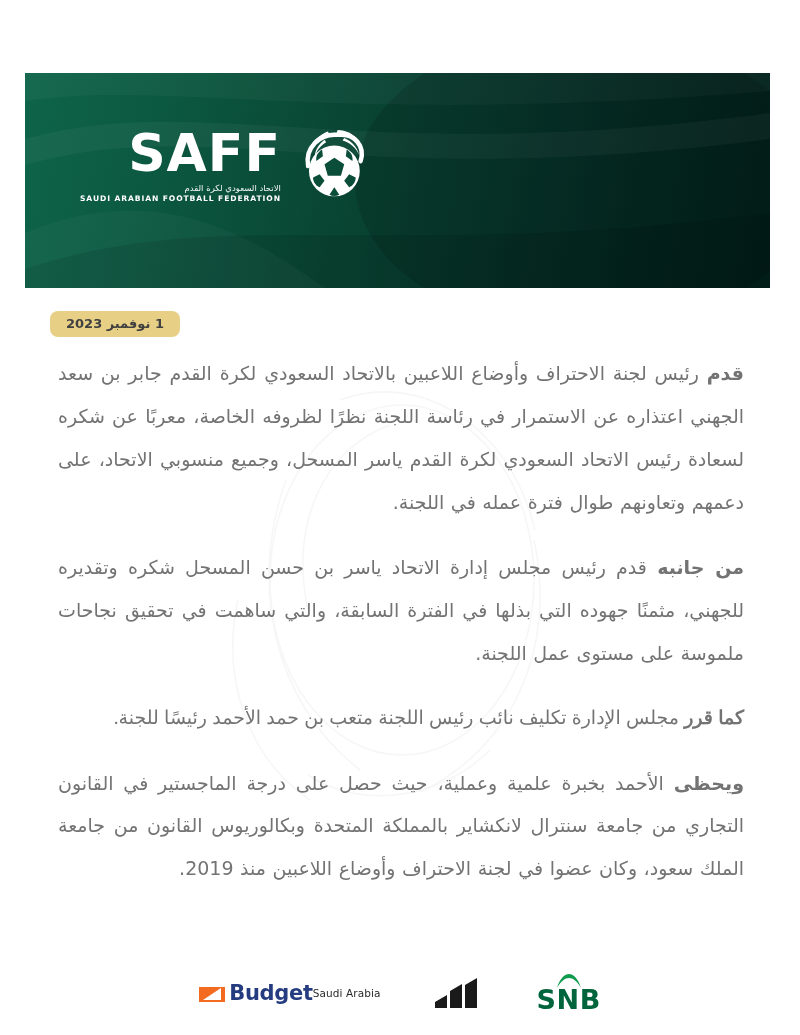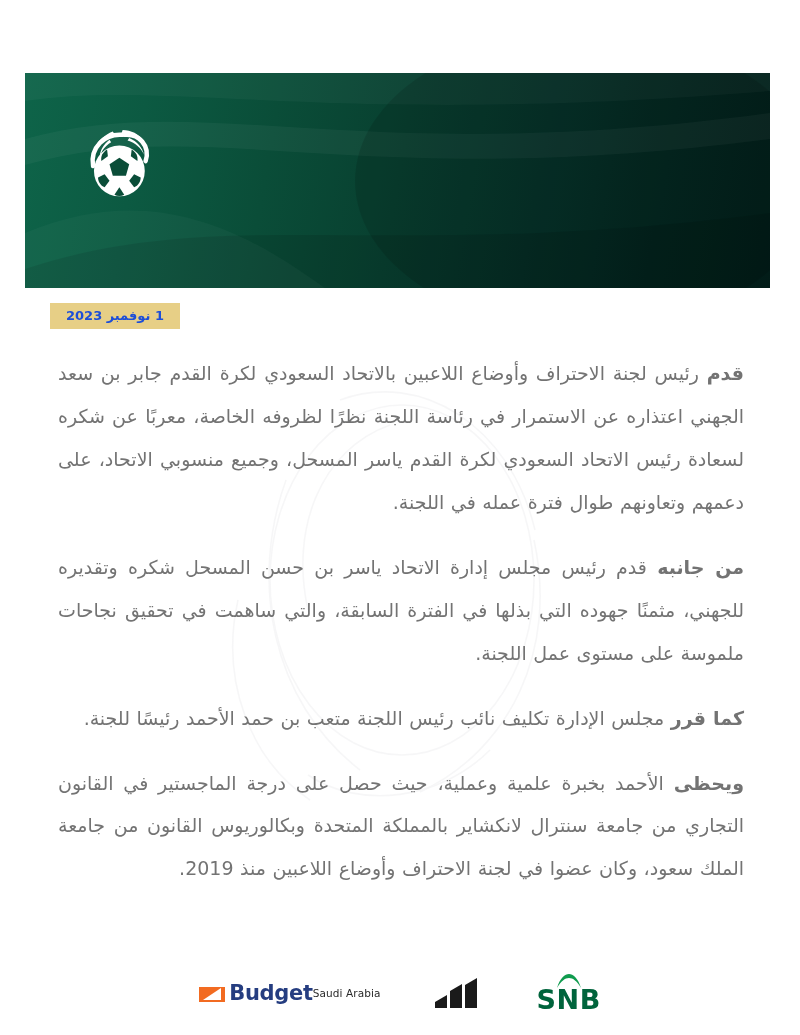--- a/index.html
+++ b/index.html
@@ -112,28 +112,29 @@
     font-size: 40px;
     font-weight: 500;
     line-height: 1.1;
     margin-top: 2px;
   }
 
   
   .date-badge {
     position: absolute;
     left: 50px;
-    top: 303px;
+    top: 311px;
     background: #e7cf86;
-    color: #1d4ed8;
+    color: #404040;
     font-size: 13px;
     font-weight: 700;
     padding: 5px 16px 6px 16px;
     z-index: 4;
     letter-spacing: 0;
+    border-radius: 8px;
   }
 
   
   .article {
     position: absolute;
     left: 58px;
     top: 352px;
     width: 686px;
     z-index: 2;
   }
@@ -141,20 +142,21 @@
     font-size: 19px;
     line-height: 2.26;
     color: #737373;
     text-align: justify;
     text-align-last: right;
     margin: 0 0 22px 0;
     word-spacing: 0.5px;
   }
   .para.no-justify {
     text-align: center;
+    font-family: Liberation Serif, serif;
   }
   .para b { font-weight: 700; }
 
   
   .sponsors {
     position: absolute;
     left: 0;
     right: 0;
     bottom: 22px;
     display: flex;
@@ -240,20 +242,25 @@
         <path d="M16 50 C 12 28, 30 10, 52 12"></path>
         <path d="M80 44 C 86 26, 72 10, 54 12"></path>
       </g>
       <g fill="#ffffff">
         <path d="M52 6 C 62 6, 72 11, 78 19 C 70 14, 60 11, 50 12 Z"></path>
         <path d="M40 8 C 30 12, 22 19, 18 28 C 24 20, 32 14, 42 11 Z"></path>
         <path d="M60 16 C 70 20, 76 28, 78 36 C 74 28, 68 22, 58 19 Z"></path>
         <path d="M36 18 C 28 24, 24 32, 24 40 C 26 32, 30 26, 38 21 Z"></path>
       </g>
     </svg>
+    <div class="logo-word">
+      <div class="logo-saff">SAFF</div>
+      <div class="logo-ar">الاتحاد السعودي لكرة القدم</div>
+      <div class="logo-en">SAUDI ARABIAN FOOTBALL FEDERATION</div>
+    </div>
   </div>
 
 </div>
 
 <div class="date-badge">1 نوفمبر 2023</div>
 
 <div class="article">
   <p class="para">
     <b>قدم</b><span> رئيس لجنة الاحتراف وأوضاع اللاعبين بالاتحاد السعودي لكرة القدم جابر بن سعد الجهني اعتذاره عن الاستمرار في رئاسة اللجنة نظرًا لظروفه الخاصة، معربًا عن شكره لسعادة رئيس الاتحاد السعودي لكرة القدم ياسر المسحل، وجميع منسوبي الاتحاد، على دعمهم وتعاونهم طوال فترة عمله في اللجنة.</span>
   </p>

